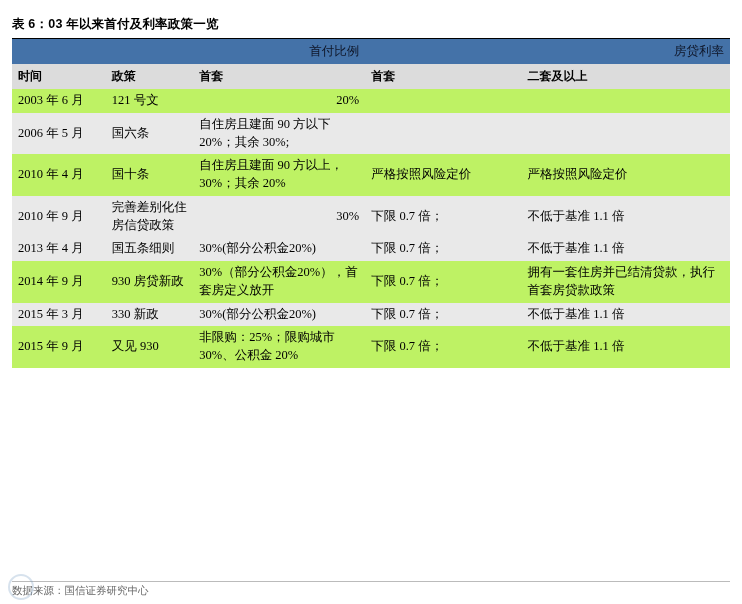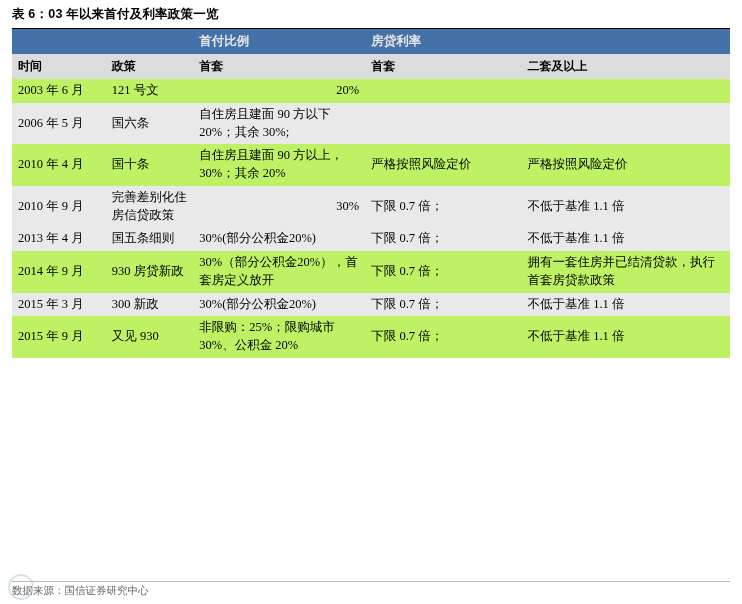--- a/index.html
+++ b/index.html
@@ -20,21 +20,21 @@
     width: 742px;
     height: 604px;
     box-sizing: border-box;
     padding: 0;
   }
   .caption {
     font-family: "Liberation Sans", sans-serif;
     font-size: 12.5px;
     font-weight: bold;
     color: #000;
-    padding: 6px 0 5px 12px;
+    padding: 16px 0 5px 12px;
     letter-spacing: 0.2px;
   }
   .caption-rule {
     height: 1px;
     background: #000;
     margin: 0 12px 0 12px;
   }
   table.policy {
     border-collapse: collapse;
     width: 718px;
@@ -43,23 +43,23 @@
     font-size: 12.5px;
   }
   table.policy td, table.policy th {
     vertical-align: middle;
     padding: 3px 6px;
     line-height: 1.42;
     border: none;
   }
   .hdr-top th {
     background: #4472a8;
-    color: #e5e5e5;
-    font-weight: bold;
-    text-align: left;
+    color: #0f172a;
+    font-weight: normal;
+    text-align: right;
     font-size: 12.5px;
     height: 19px;
     padding: 2px 4px;
   }
   .hdr-top th.blank {
     background: #4472a8;
   }
   .hdr-sub td {
     background: #dcdcdc;
     font-weight: bold;
@@ -193,21 +193,21 @@
       <tr class="band-white">
         <td>2014 年 9 月</td>
         <td>930 房贷新政</td>
         <td>30%（部分公积金20%），首套房定义放开</td>
         <td>下限 0.7 倍；</td>
         <td>拥有一套住房并已结清贷款，执行首套房贷款政策</td>
       </tr>
 
       <tr class="band-gray">
         <td>2015 年 3 月</td>
-        <td>300 新政</td>
+        <td>330 新政</td>
         <td>30%(部分公积金20%)</td>
         <td>下限 0.7 倍；</td>
         <td>不低于基准 1.1 倍</td>
       </tr>
 
       <tr class="band-white">
         <td>2015 年 9 月</td>
         <td>又见 930</td>
         <td>非限购：25%；限购城市 30%、公积金 20%</td>
         <td>下限 0.7 倍；</td>

